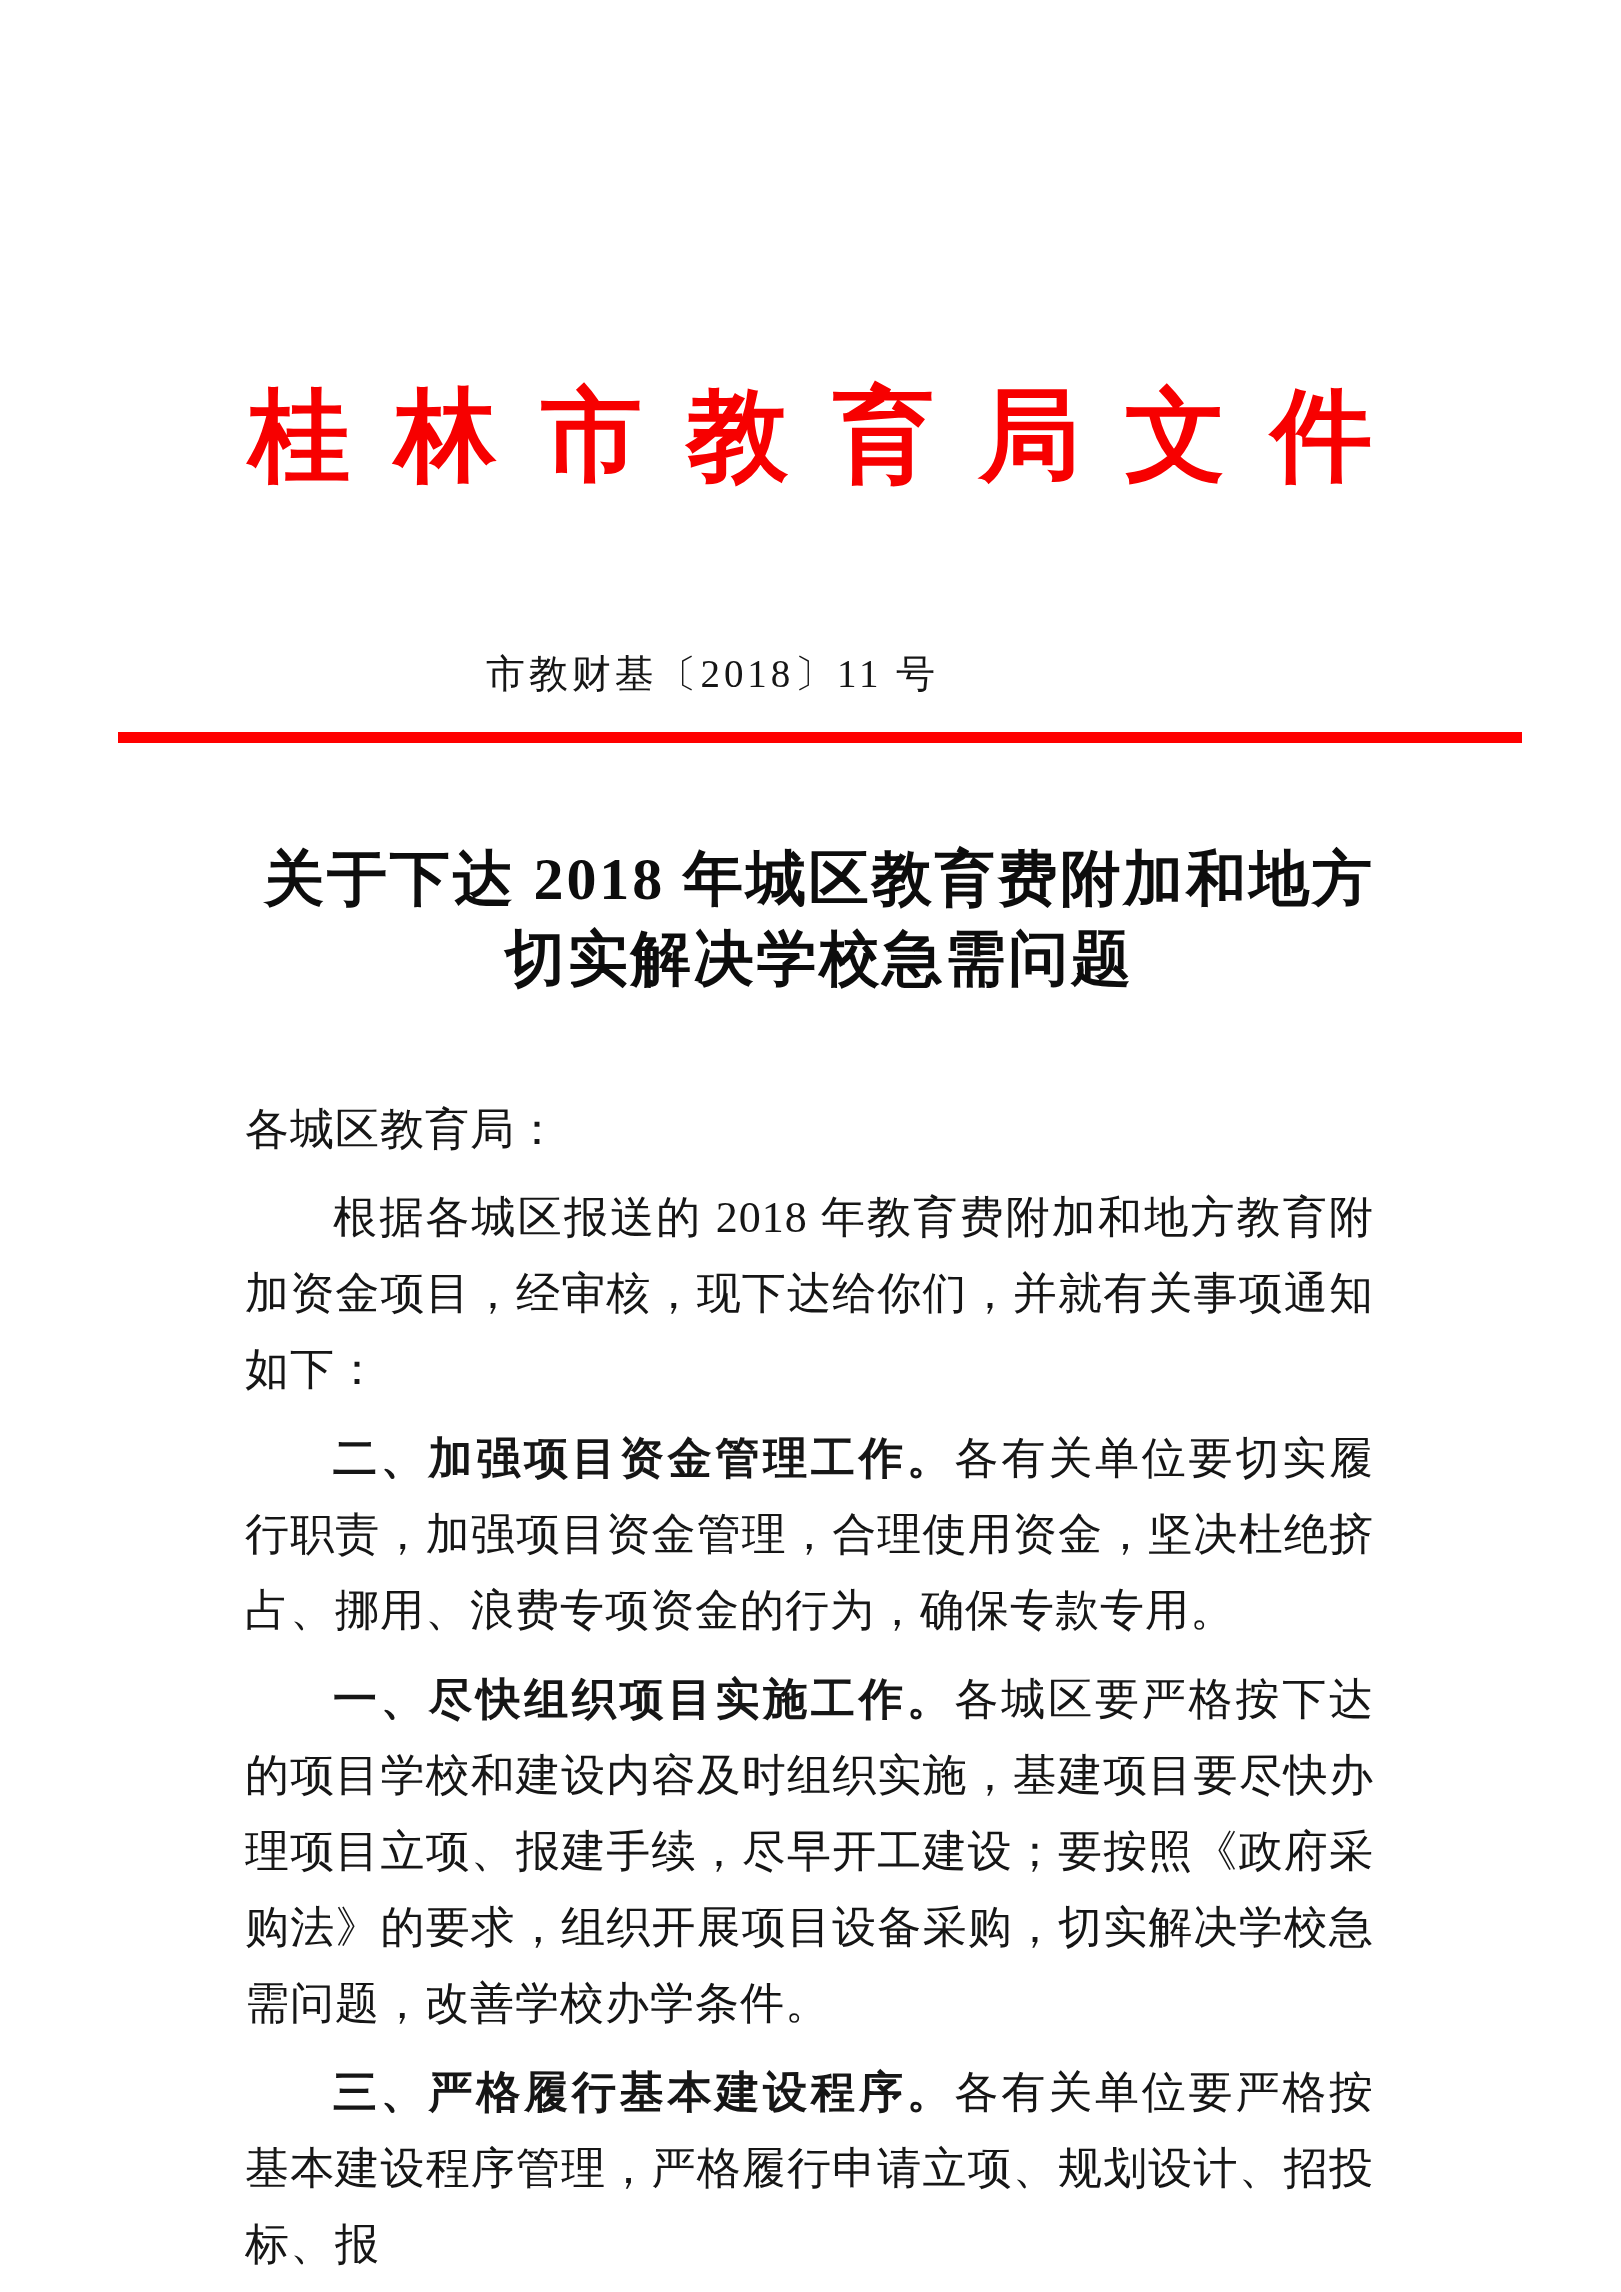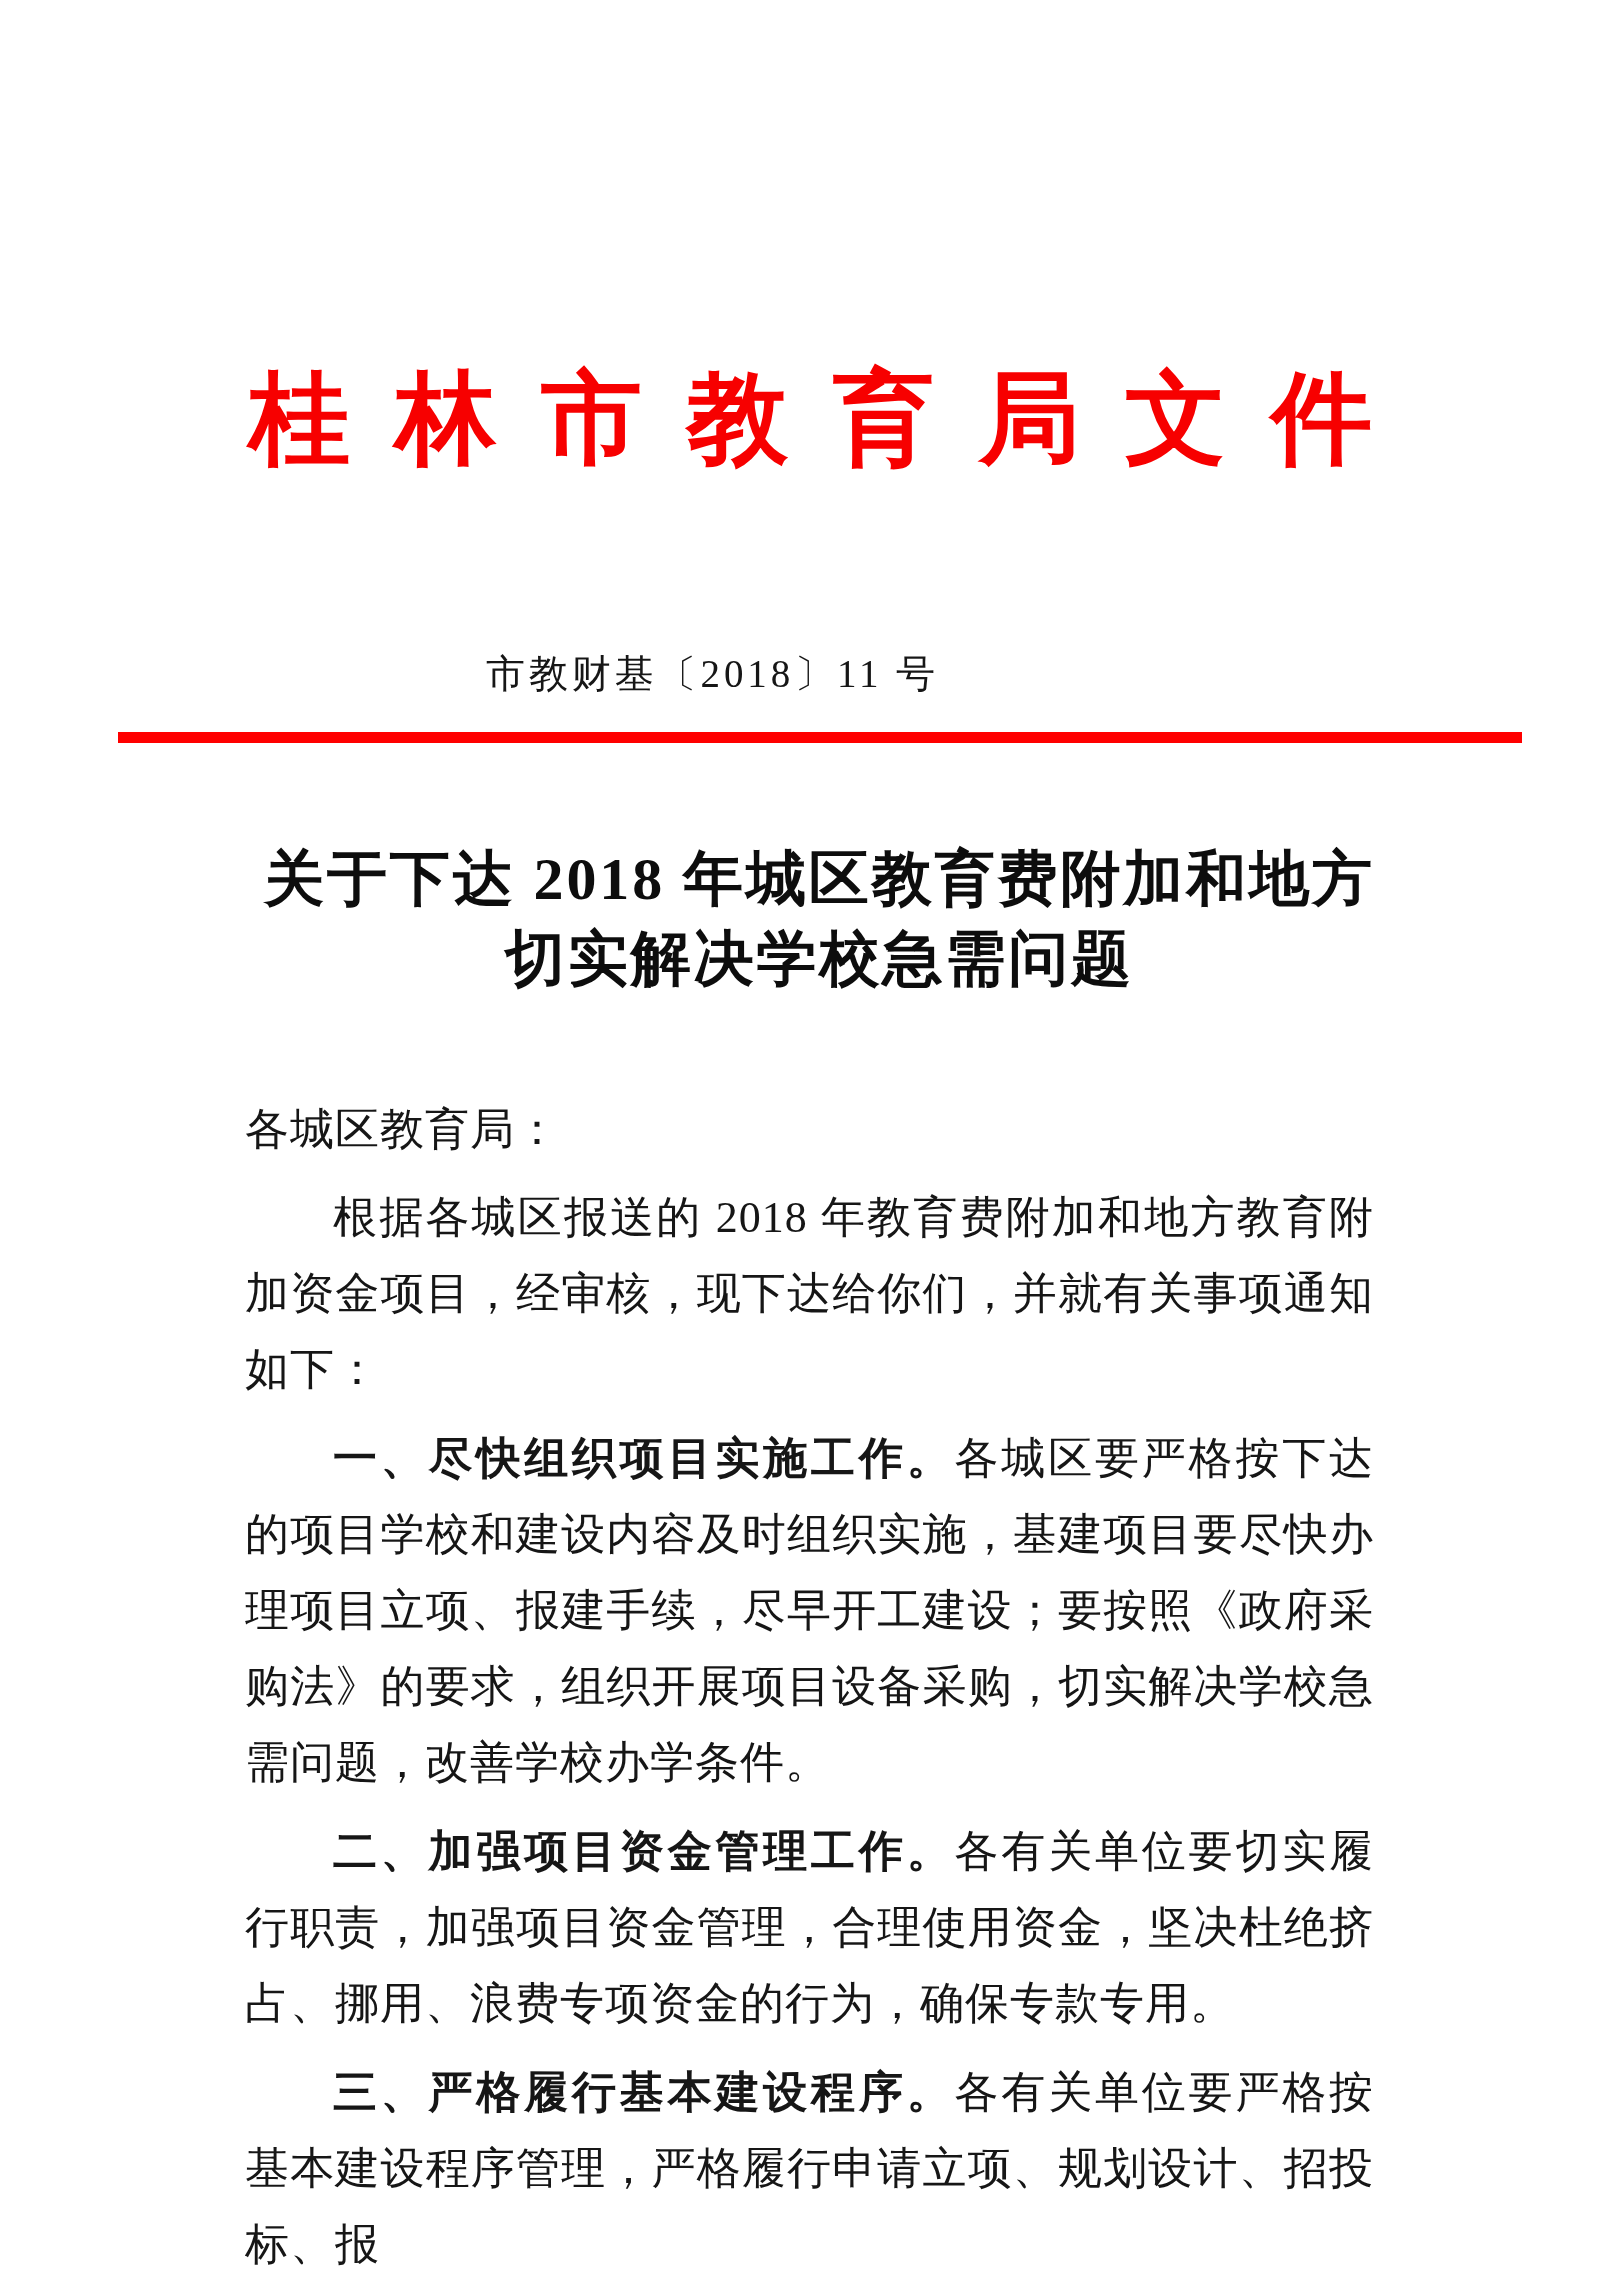--- a/index.html
+++ b/index.html
@@ -13,21 +13,21 @@
     width: 1621px;
     height: 2293px;
     margin: 0 auto;
     background: #ffffff;
     overflow: hidden;
     color: #111111;
   }
   
   .agency-title {
     position: absolute;
-    top: 352px;
+    top: 369px;
     left: 0;
     width: 100%;
     text-align: center;
     font-size: 101px;
     font-weight: 900;
     color: #f70000;
     letter-spacing: 45px;
     text-indent: 45px;
     white-space: nowrap;
     font-family: "Liberation Serif", "DejaVu Serif", serif;
@@ -106,22 +106,22 @@
     <div>关于下达 2018 年城区教育费附加和地方</div>
     <div>切实解决学校急需问题</div>
   </div>
 
   <div class="body-text">
 
     <p class="salutation">各城区教育局：</p>
 
     <p class="para"><span>根据各城区报送的 2018 年教育费附加和地方教育附加资金项目，经审核，现下达给你们，并就有关事项通知如下：</span></p>
 
+    <p class="para"><span class="lead">二、加强项目资金管理工作。</span><span>各有关单位要切实履行职责，加强项目资金管理，合理使用资金，坚决杜绝挤占、挪用、浪费专项资金的行为，确保专款专用。</span></p>
+
     <p class="para"><span class="lead">一、尽快组织项目实施工作。</span><span>各城区要严格按下达的项目学校和建设内容及时组织实施，基建项目要尽快办理项目立项、报建手续，尽早开工建设；要按照《政府采购法》的要求，组织开展项目设备采购，切实解决学校急需问题，改善学校办学条件。</span></p>
-
-    <p class="para"><span class="lead">二、加强项目资金管理工作。</span><span>各有关单位要切实履行职责，加强项目资金管理，合理使用资金，坚决杜绝挤占、挪用、浪费专项资金的行为，确保专款专用。</span></p>
 
     <p class="para"><span class="lead">三、严格履行基本建设程序。</span><span>各有关单位要严格按基本建设程序管理，严格履行申请立项、规划设计、招投标、报</span></p>
 
   </div>
 
 </div>
 
 
 </body></html>

